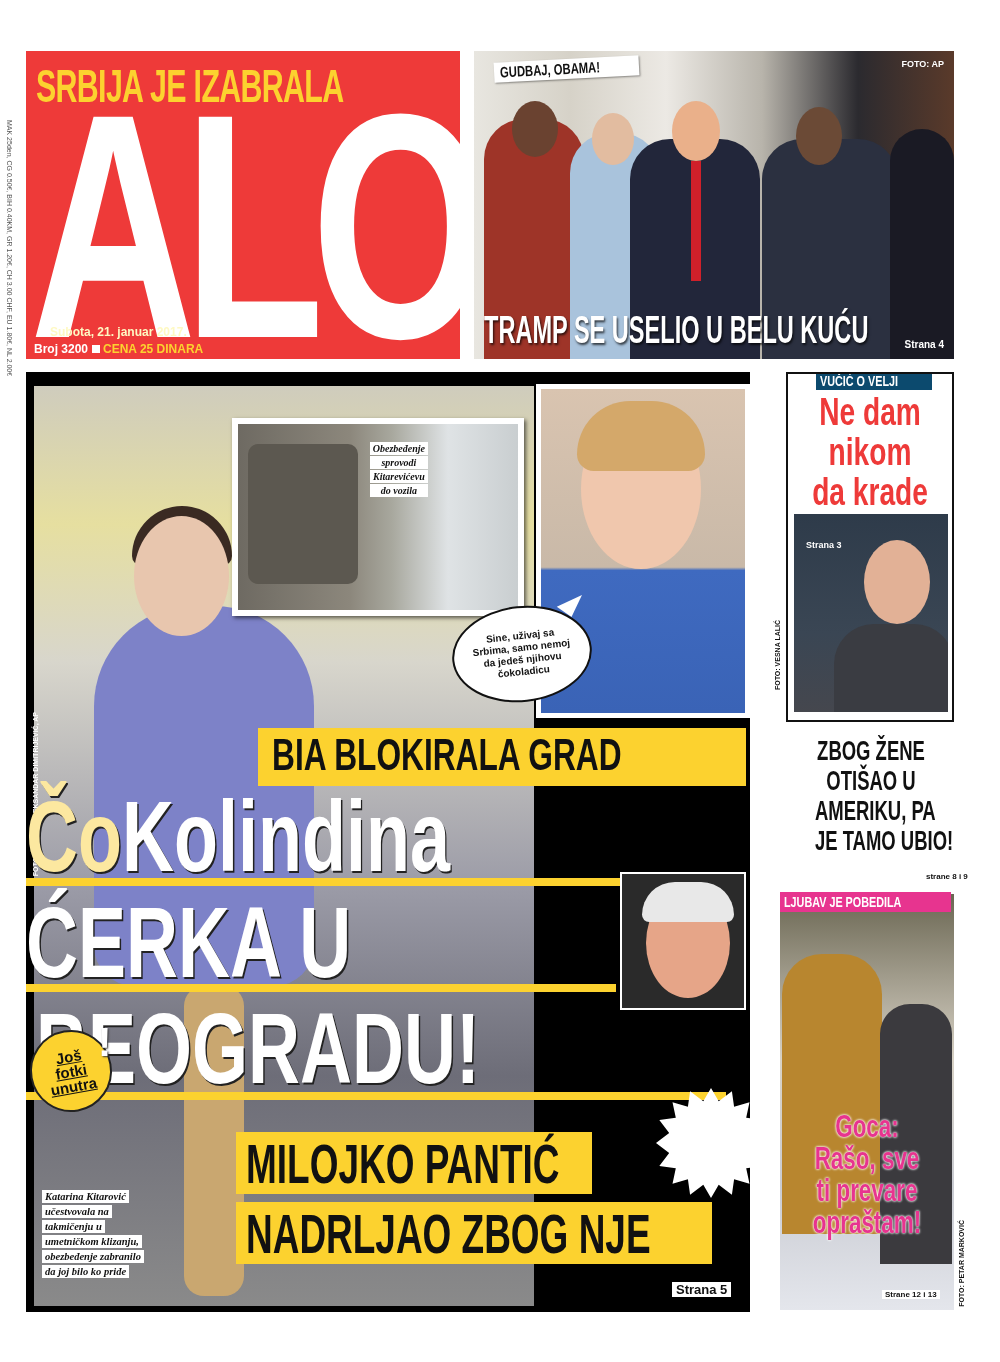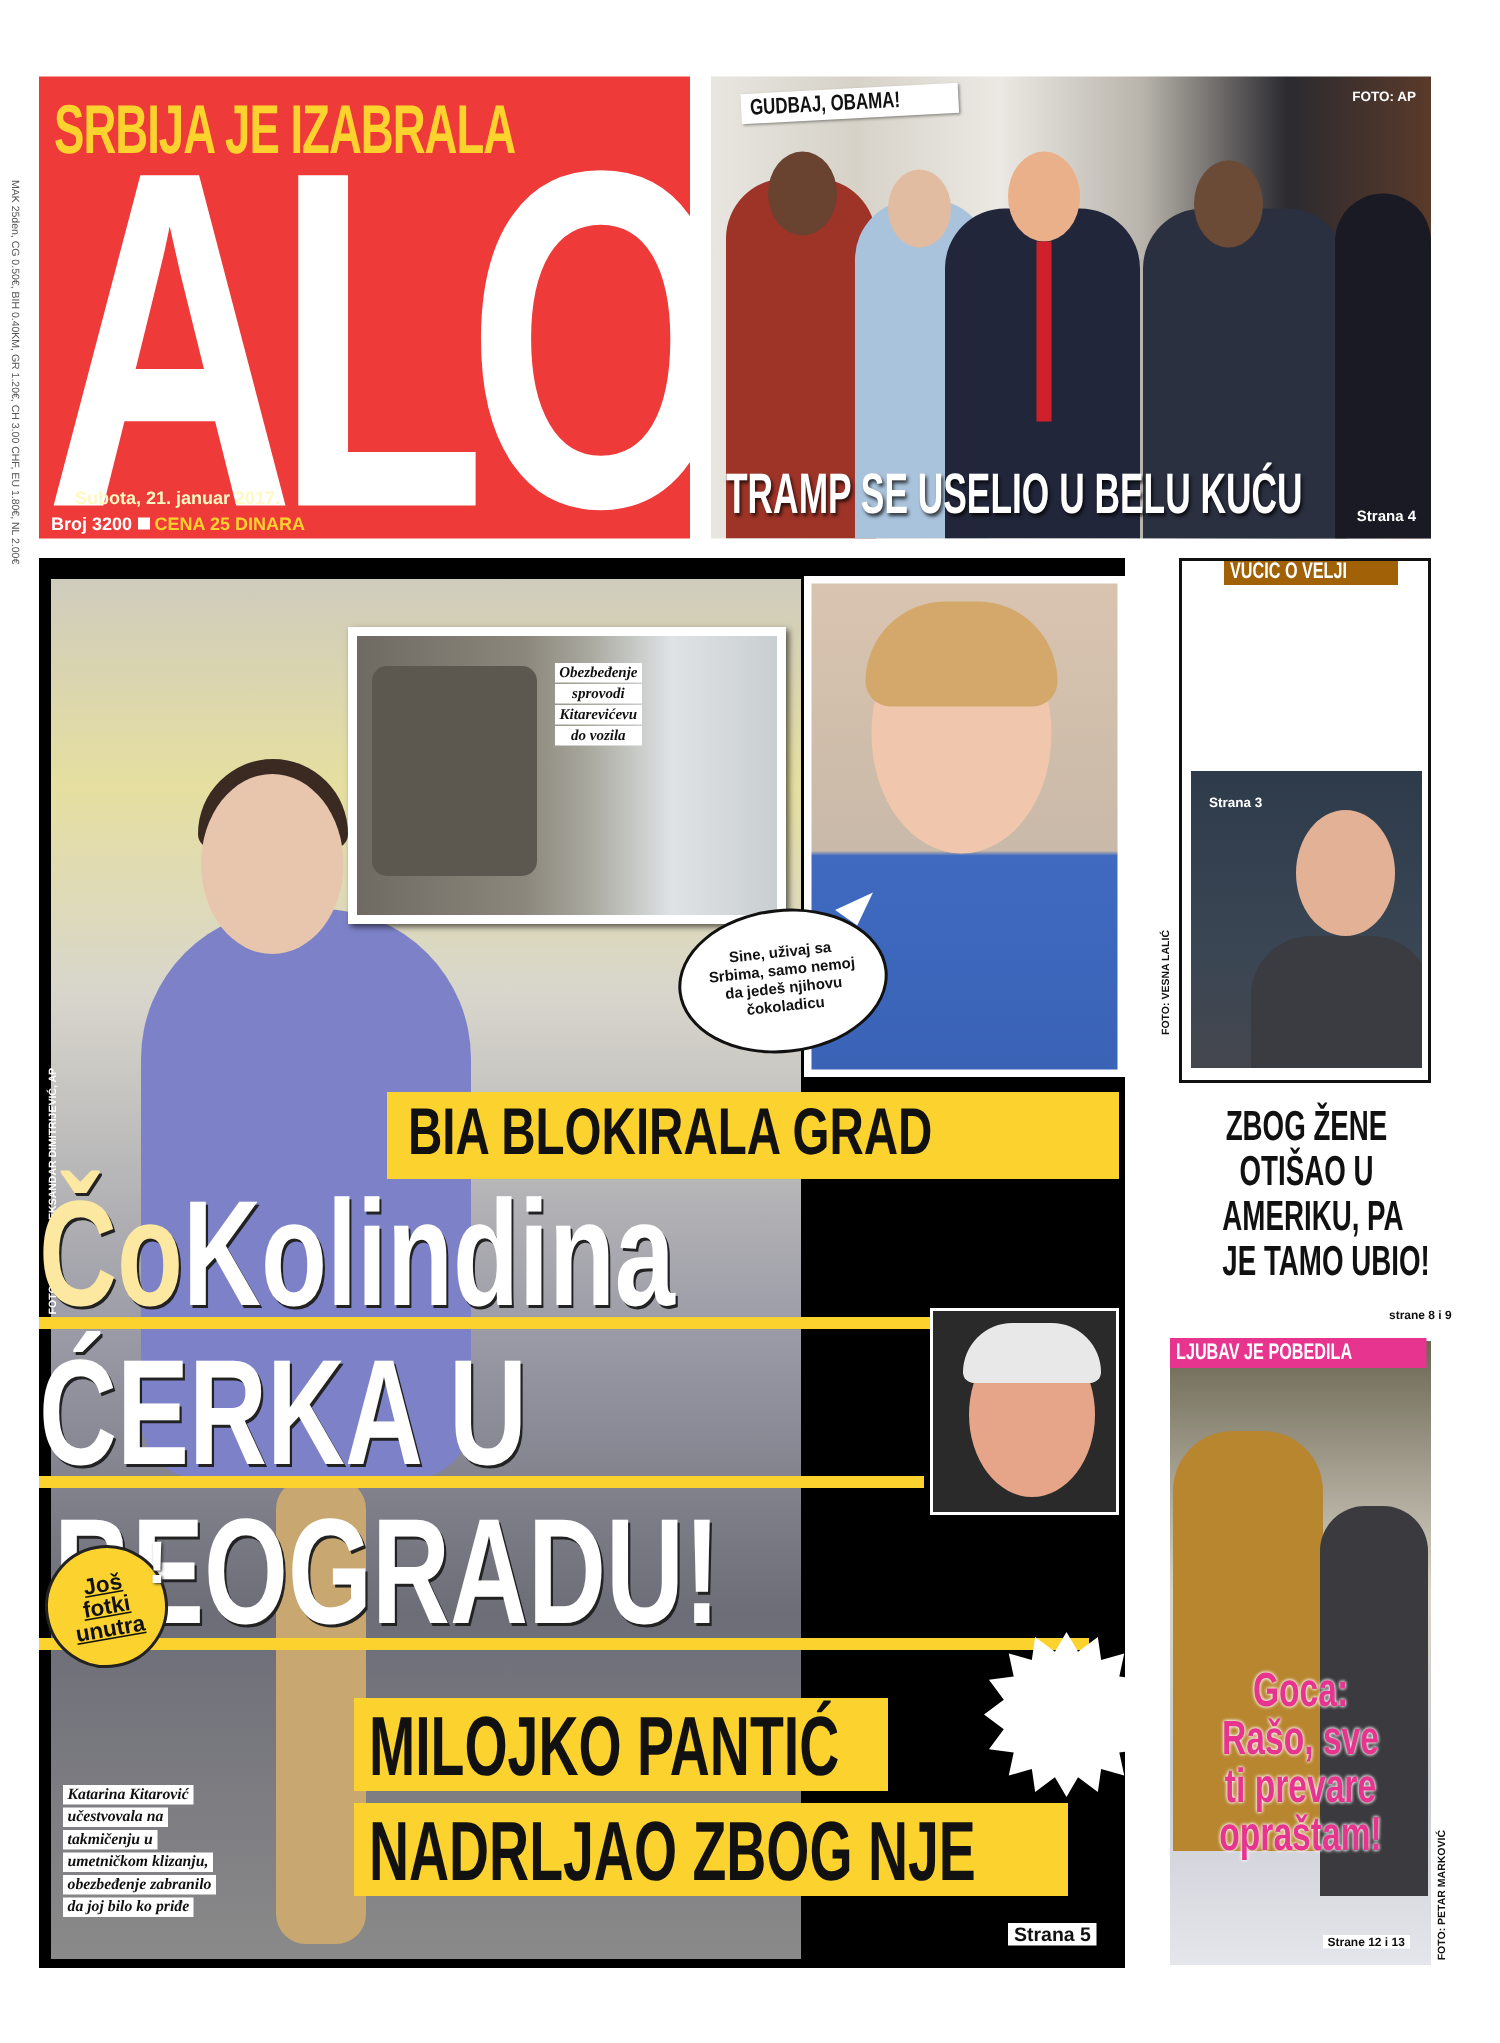--- a/index.html
+++ b/index.html
@@ -92,28 +92,28 @@
   #jos-excl { left: 72px; top: 648px; font-size: 40px; font-weight: 900; color: #fff; text-shadow: 1px 1px 2px #333; }
 
   #katarina-caption { left: 16px; top: 818px; }
   #katarina-caption span { display: block; background: #fff; margin-bottom: 2px; padding: 0 3px; font-family: "Liberation Serif", serif; font-style: italic; font-weight: 700; font-size: 10.5px; line-height: 13px; color: #111; width: fit-content; }
 
   #photo-credit-main { left: 6px; top: 340px; width: 10px; height: 200px; }
   #photo-credit-main span { writing-mode: vertical-rl; transform: rotate(180deg); font-size: 7px; font-weight: 700; color: #fff; white-space: nowrap; }
 
   
   #vucic-box { left: 786px; top: 372px; width: 168px; height: 350px; border: 2px solid #111; background: #fff; overflow: hidden; }
-  #vucic-kicker { left: 28px; top: -2px; background: #a16207; padding: 0 4px; }
+  #vucic-kicker { left: 28px; top: -2px; background: #0c4a6e; padding: 0 4px; }
   #vucic-kicker span { font-size: 15px; font-weight: 900; color: #fff; display: inline-block; transform: scaleX(0.72); transform-origin: left; white-space: nowrap; }
   #vucic-headline { left: 0; top: 18px; width: 164px; text-align: center; }
   #vucic-headline span { display: block; color: #ee3a39; font-size: 38px; font-weight: 900; line-height: 40px; transform: scaleX(0.74); white-space: nowrap; }
   #vucic-photo { left: 6px; top: 140px; width: 154px; height: 198px; background: linear-gradient(180deg, #2e3b4a 0%, #3a4654 60%, #45474e 100%); overflow: hidden; }
   #vucic-face { position: absolute; left: 70px; top: 26px; width: 66px; height: 84px; background: #e2b196; border-radius: 50%; }
   #vucic-suit { position: absolute; left: 40px; top: 110px; width: 120px; height: 100px; background: #3a3c42; border-radius: 40px 40px 0 0; }
-  #vucic-page { left: 12px; top: 16px; color: #fff; font-size: 9px; font-weight: 700; }
+  #vucic-page { left: 12px; top: 26px; color: #fff; font-size: 9px; font-weight: 700; }
   #vucic-credit { left: 774px; top: 620px; width: 10px; height: 100px; }
   #vucic-credit span { writing-mode: vertical-rl; transform: rotate(180deg); font-size: 7px; font-weight: 700; color: #111; white-space: nowrap; }
 
   #zbog-block { left: 786px; top: 736px; width: 170px; text-align: center; }
   #zbog-block .l { display: block; font-size: 28px; font-weight: 900; line-height: 30px; color: #111; transform: scaleX(0.66); white-space: nowrap; }
   #zbog-page { left: 898px; top: 872px; font-size: 8px; font-weight: 700; color: #111; margin-left: 28px; }
 
   #goca-photo { left: 780px; top: 894px; width: 174px; height: 416px; overflow: hidden;
     background: linear-gradient(180deg, #6a6652 0%, #d8d2c6 40%, #c9cbd2 70%, #e4e6ec 100%); }
   #goca-man { position: absolute; left: 2px; top: 60px; width: 100px; height: 280px; background: #b8862f; border-radius: 40px 40px 0 0; }
@@ -235,20 +235,25 @@
     <span>takmičenju u</span>
     <span>umetničkom klizanju,</span>
     <span>obezbeđenje zabranilo</span>
     <span>da joj bilo ko priđe</span>
   </div>
 
 </div>
 
 <div id="vucic-box" class="abs">
   <div id="vucic-kicker" class="abs"><span>VUČIĆ O VELJI</span></div>
+  <div id="vucic-headline" class="abs">
+    <span>Ne dam</span>
+    <span>nikom</span>
+    <span>da krade</span>
+  </div>
   <div id="vucic-photo" class="abs">
     <div id="vucic-suit"></div>
     <div id="vucic-face"></div>
     <div id="vucic-page" class="abs">Strana 3</div>
   </div>
 </div>
 <div id="vucic-credit" class="abs">
   <span>FOTO: VESNA LALIĆ</span>
 </div>
 

